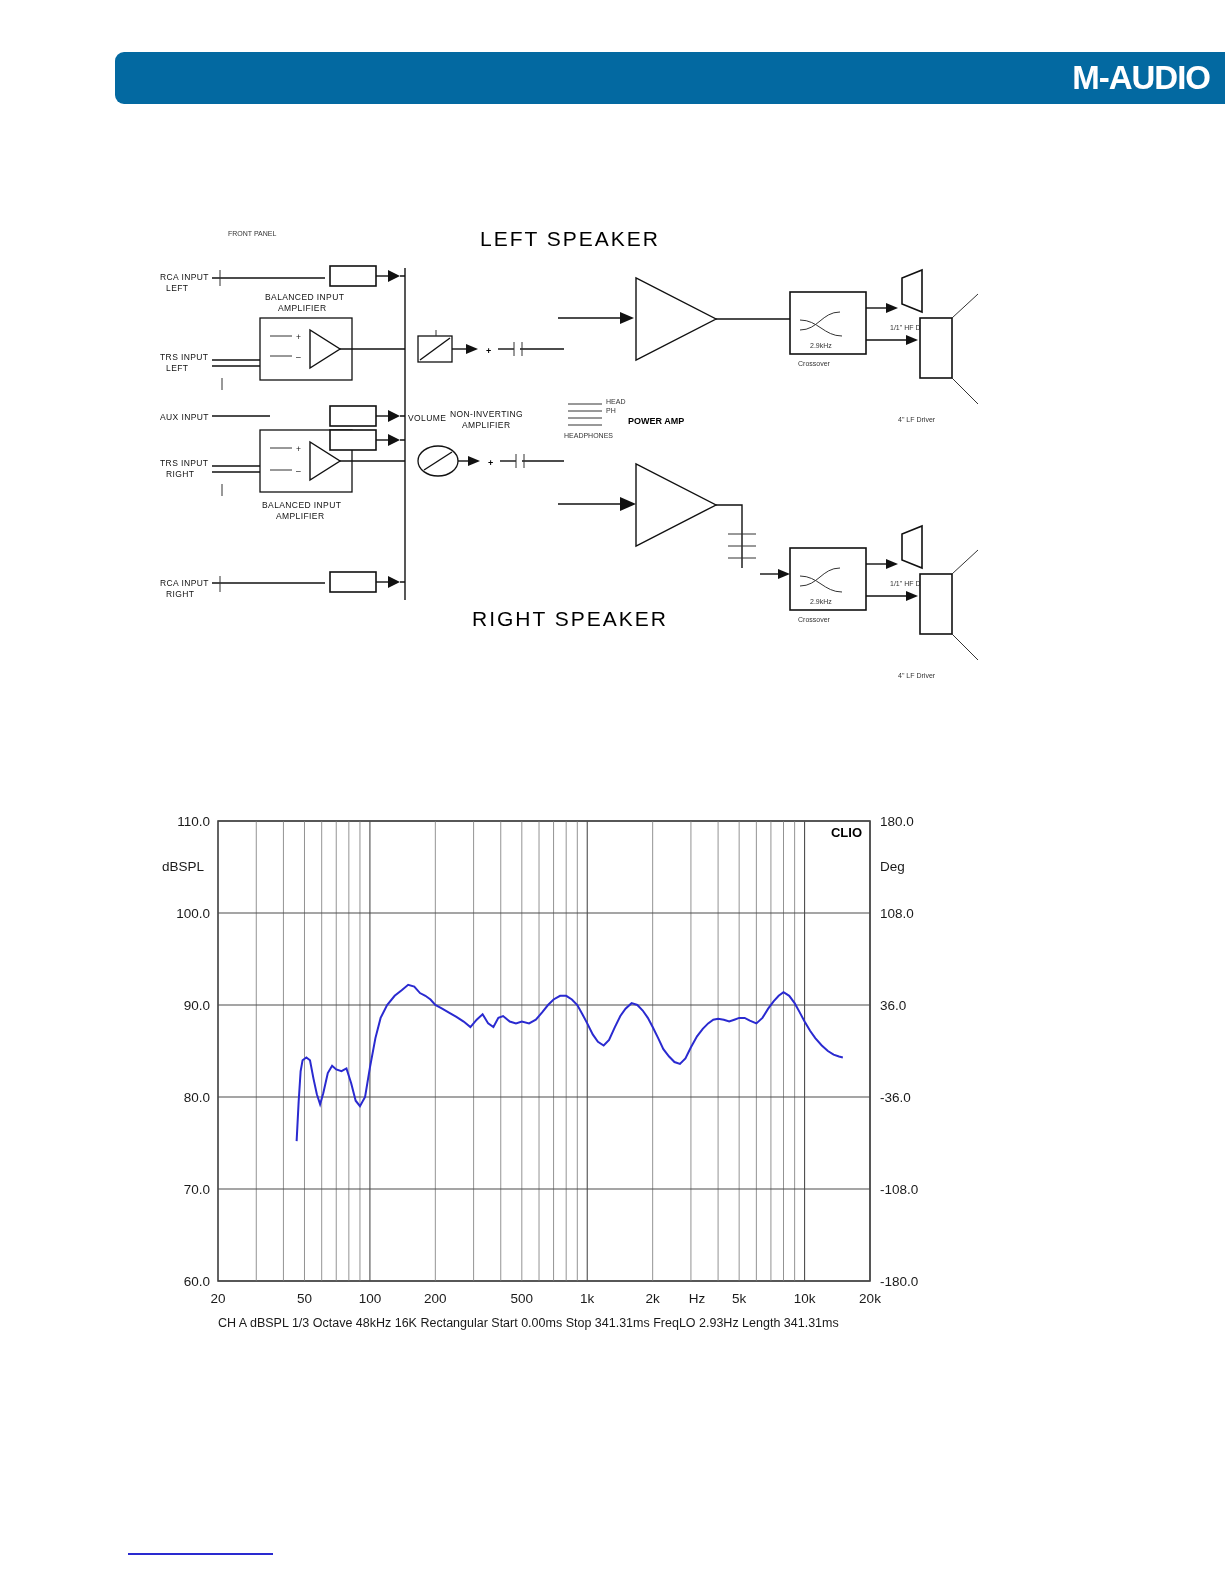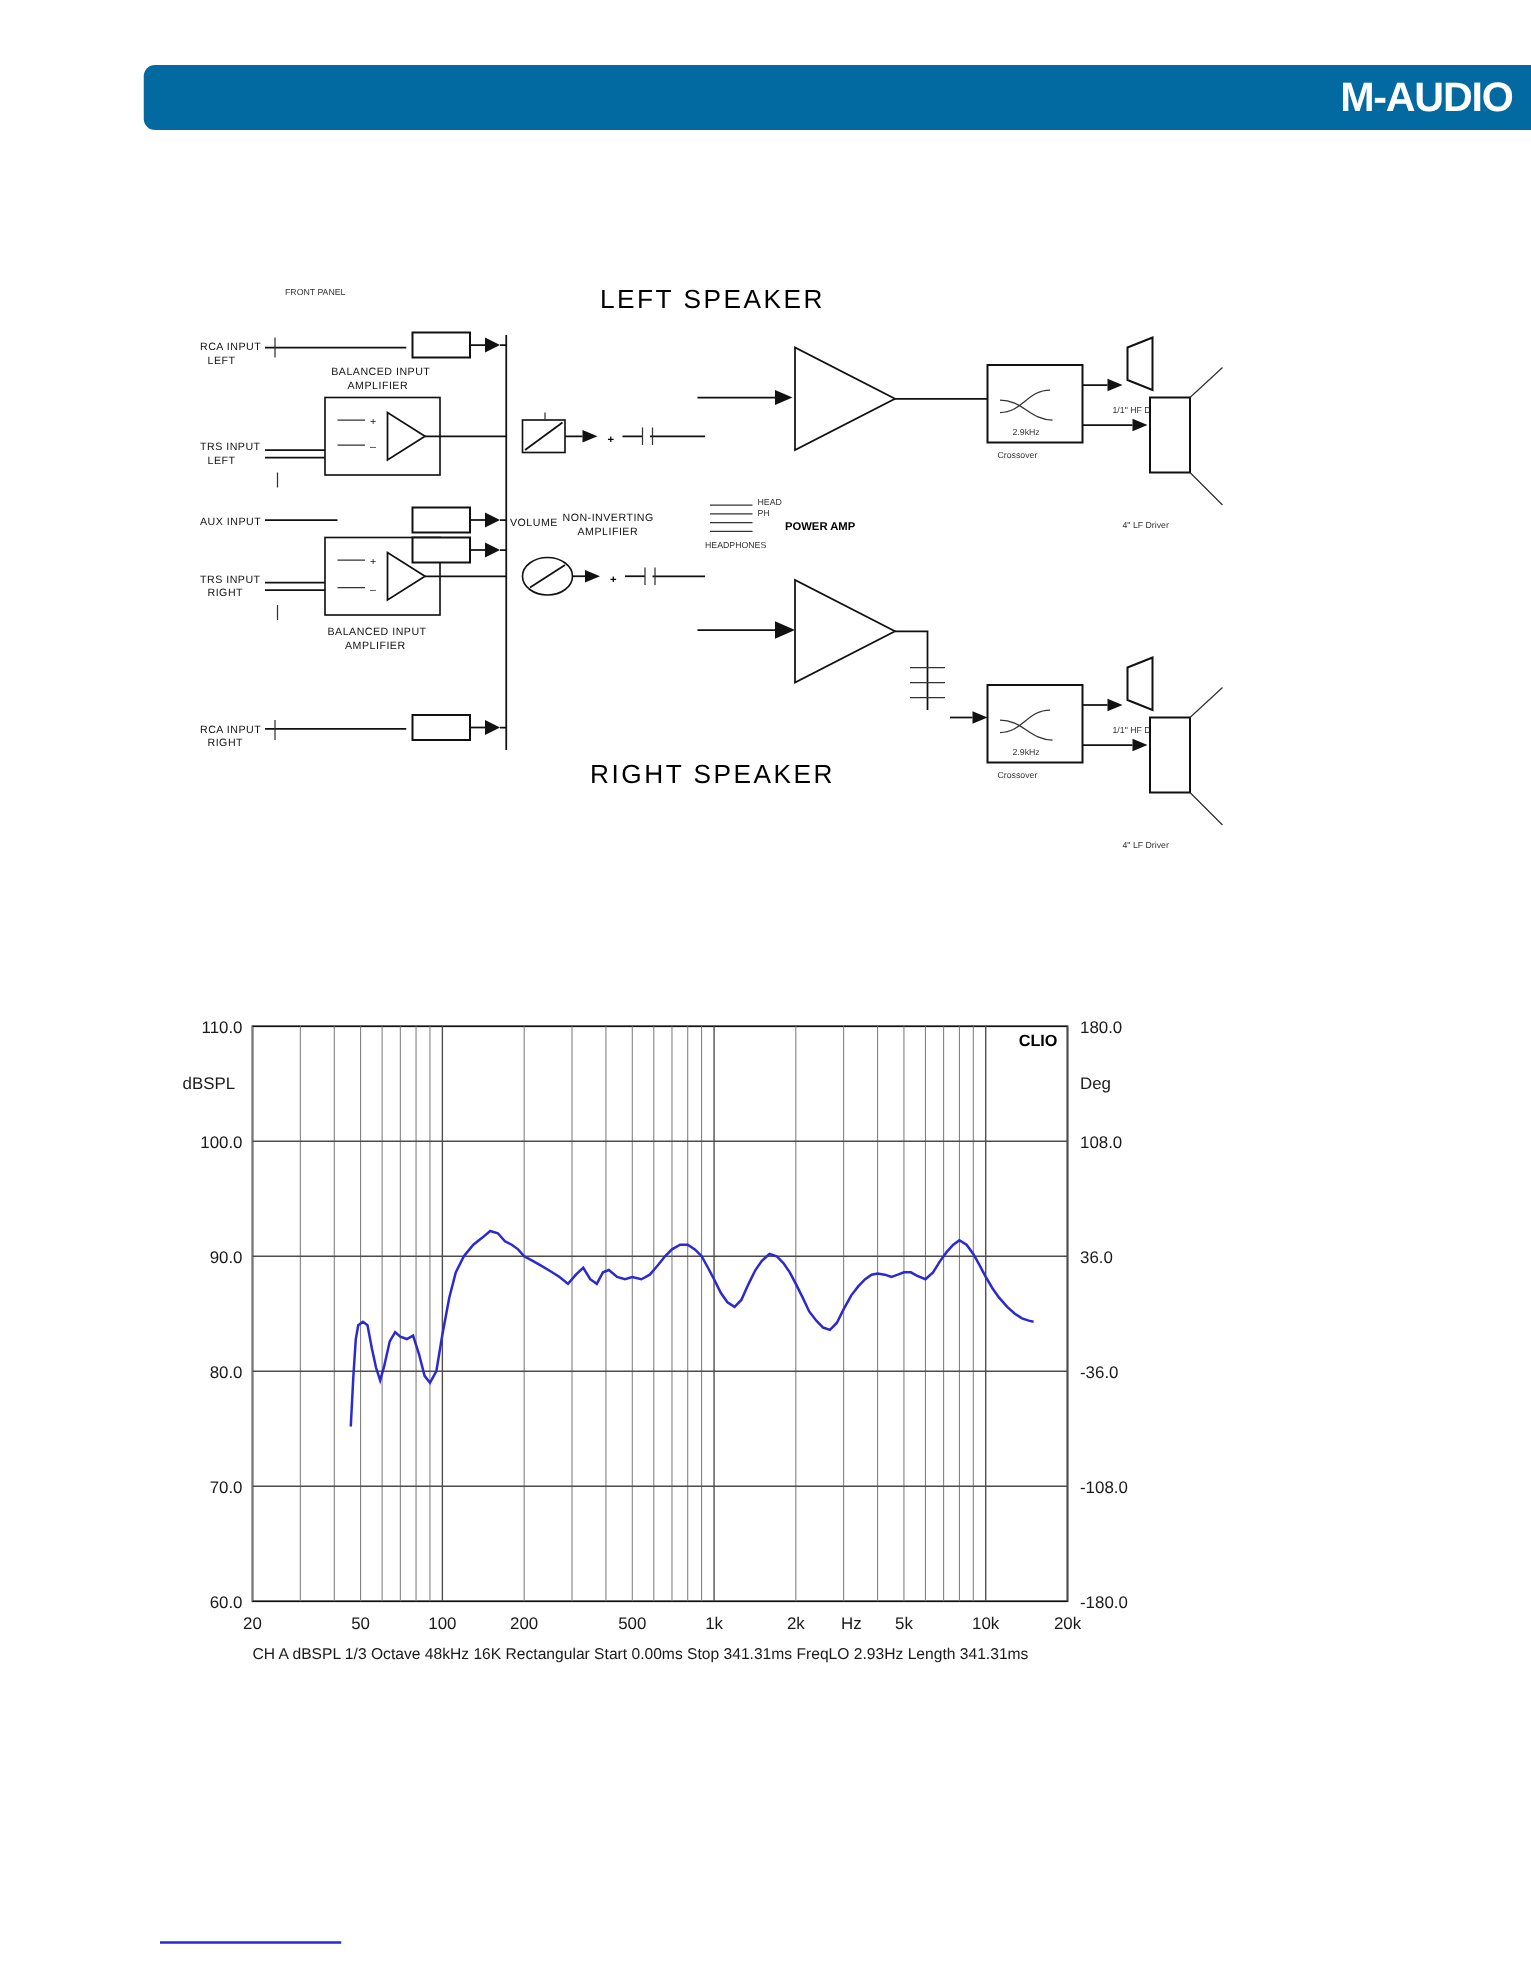--- a/index.html
+++ b/index.html
@@ -73,21 +73,21 @@
     font-weight: bold;
   }
   .wire { stroke: #111; stroke-width: 1.4; fill: none; }
   .wire-thin { stroke: #333; stroke-width: 1; fill: none; }
   .box { fill: #fff; stroke: #111; stroke-width: 1.3; }
   .box-l { fill: #fff; stroke: #111; stroke-width: 1.6; }
 
   
   .chart-wrap {
     position: absolute;
-    left: 134px;
+    left: 150px;
     top: 805px;
     width: 800px;
     height: 540px;
   }
   .chart-svg { display: block; }
   .ax-txt {
     font-family: "Liberation Sans", sans-serif;
     font-size: 13.5px;
     fill: #1a1a1a;
   }

